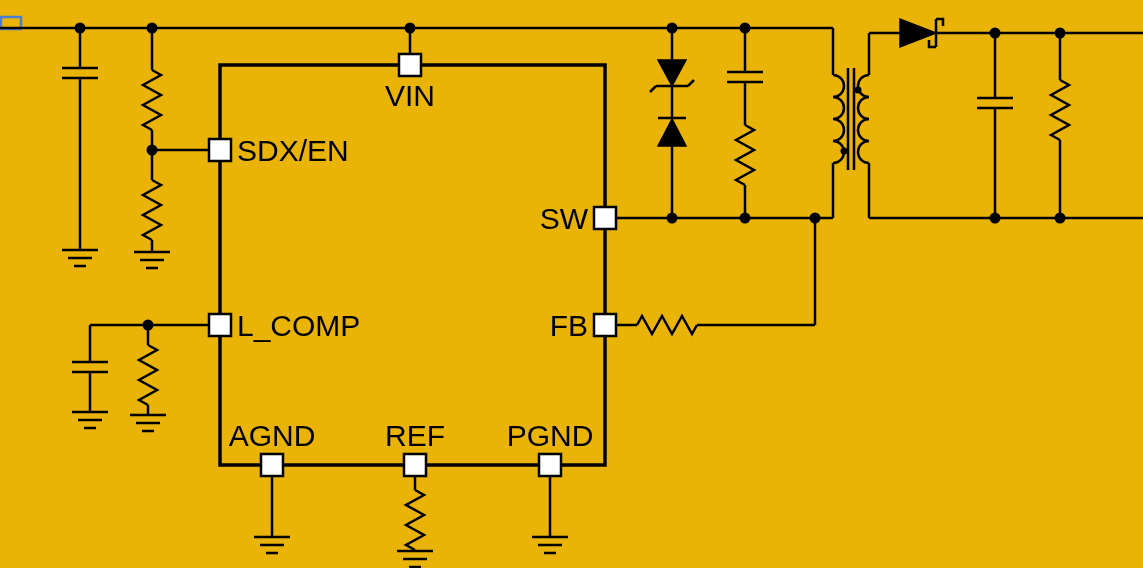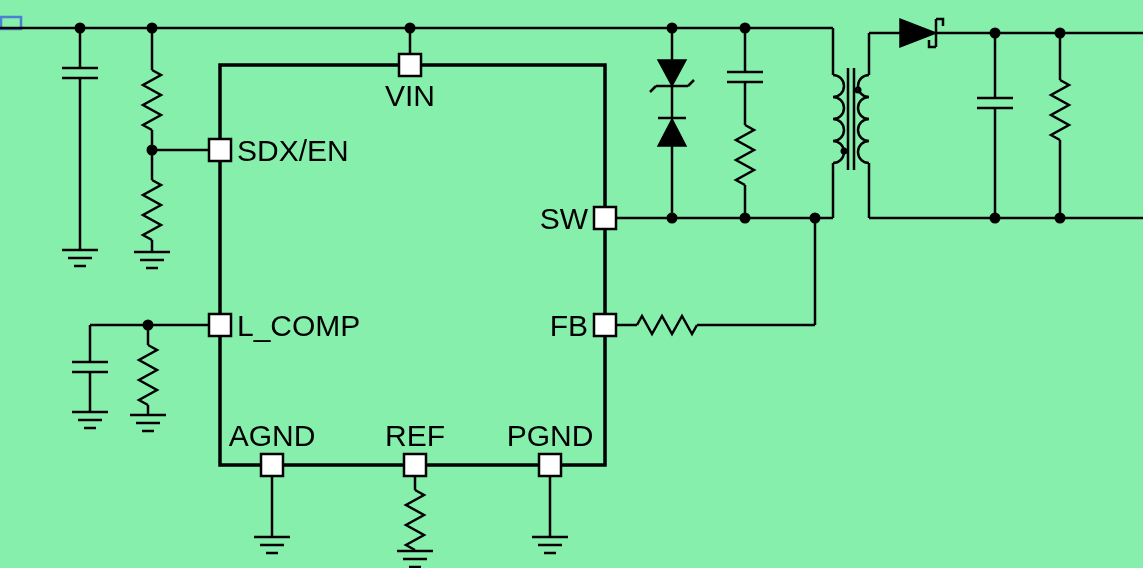--- a/index.html
+++ b/index.html
@@ -1,20 +1,20 @@
 <!DOCTYPE html>
 <html><head>
 <meta charset="utf-8">
 <style>
   html, body { margin: 0; padding: 0; background: #ffffff; }
   .stage {
     position: relative;
     width: 1143px;
     height: 568px;
-    background: #86efac;
+    background: #eab308;
     overflow: hidden;
     font-family: "Liberation Sans", sans-serif;
     text-align: center;
   }
   svg { display: block; }
   .wire  { stroke: #000; stroke-width: 2.5; fill: none; }
   .thick { stroke: #000; stroke-width: 3.5; fill: none; }
   .pin   { stroke: #000; stroke-width: 2.5; fill: #ffffff; }
   .dot   { fill: #000; stroke: none; }
   .fillb { fill: #000; stroke: #000; stroke-width: 1.5; }

